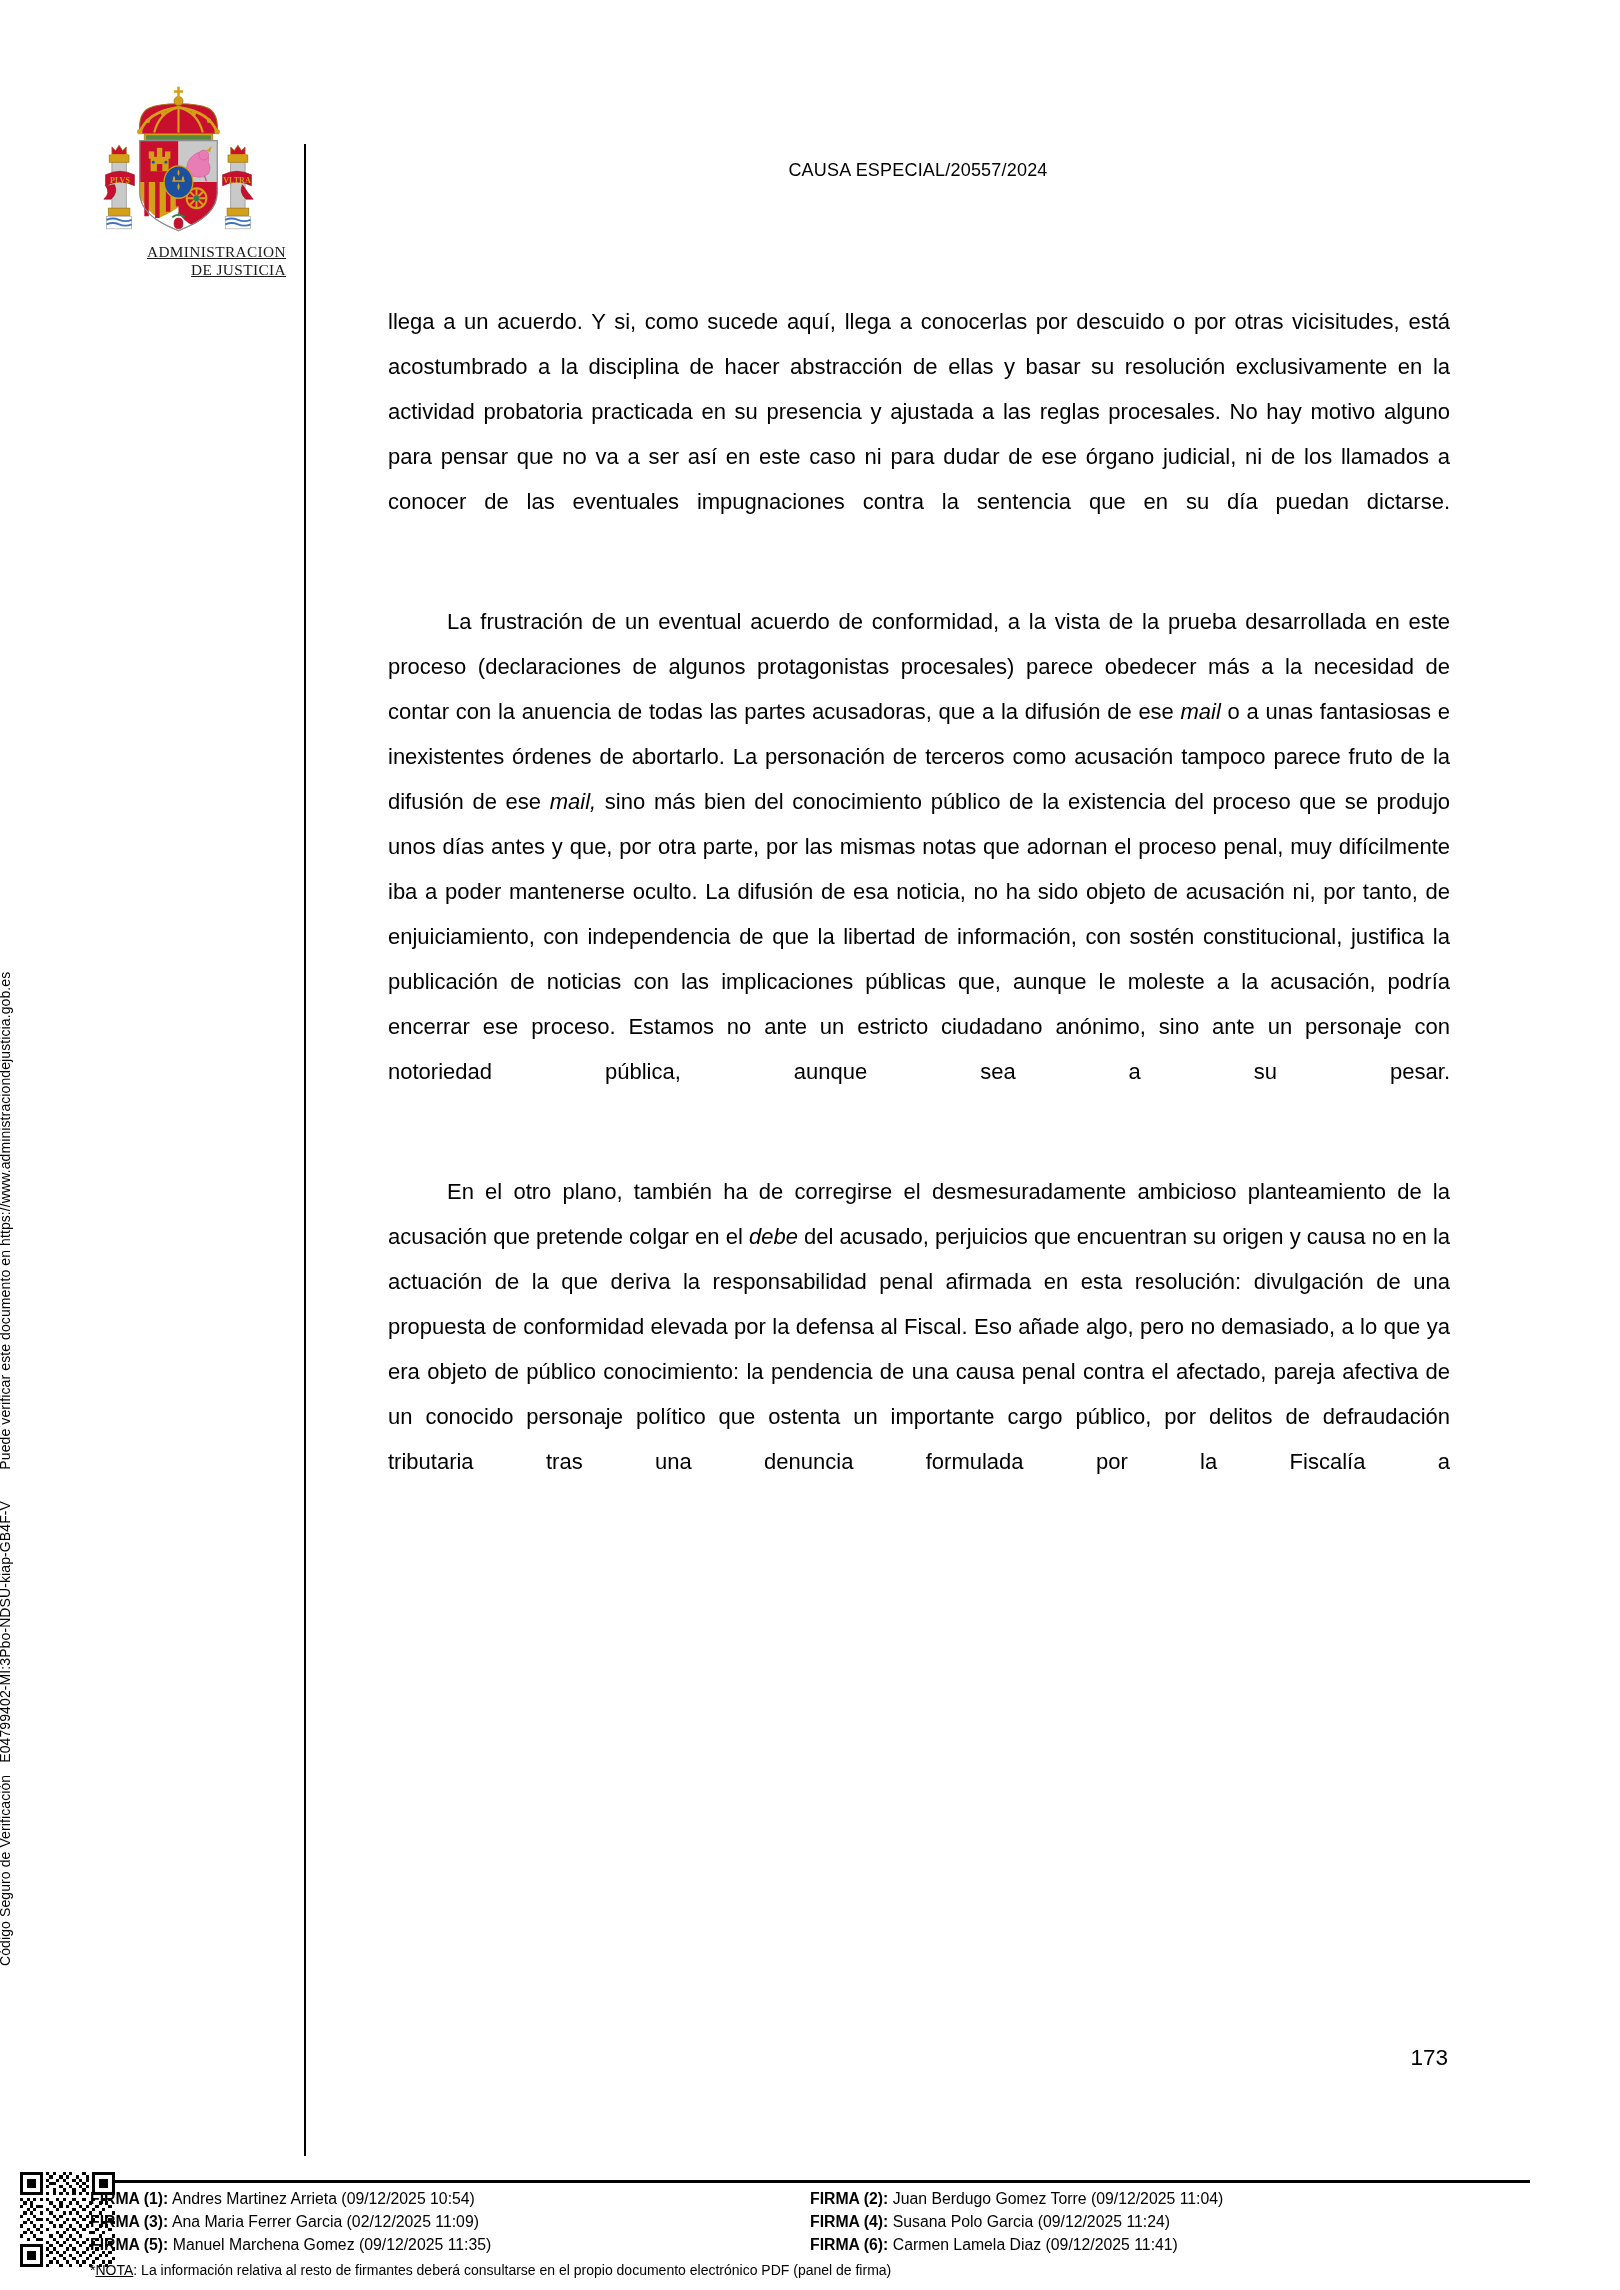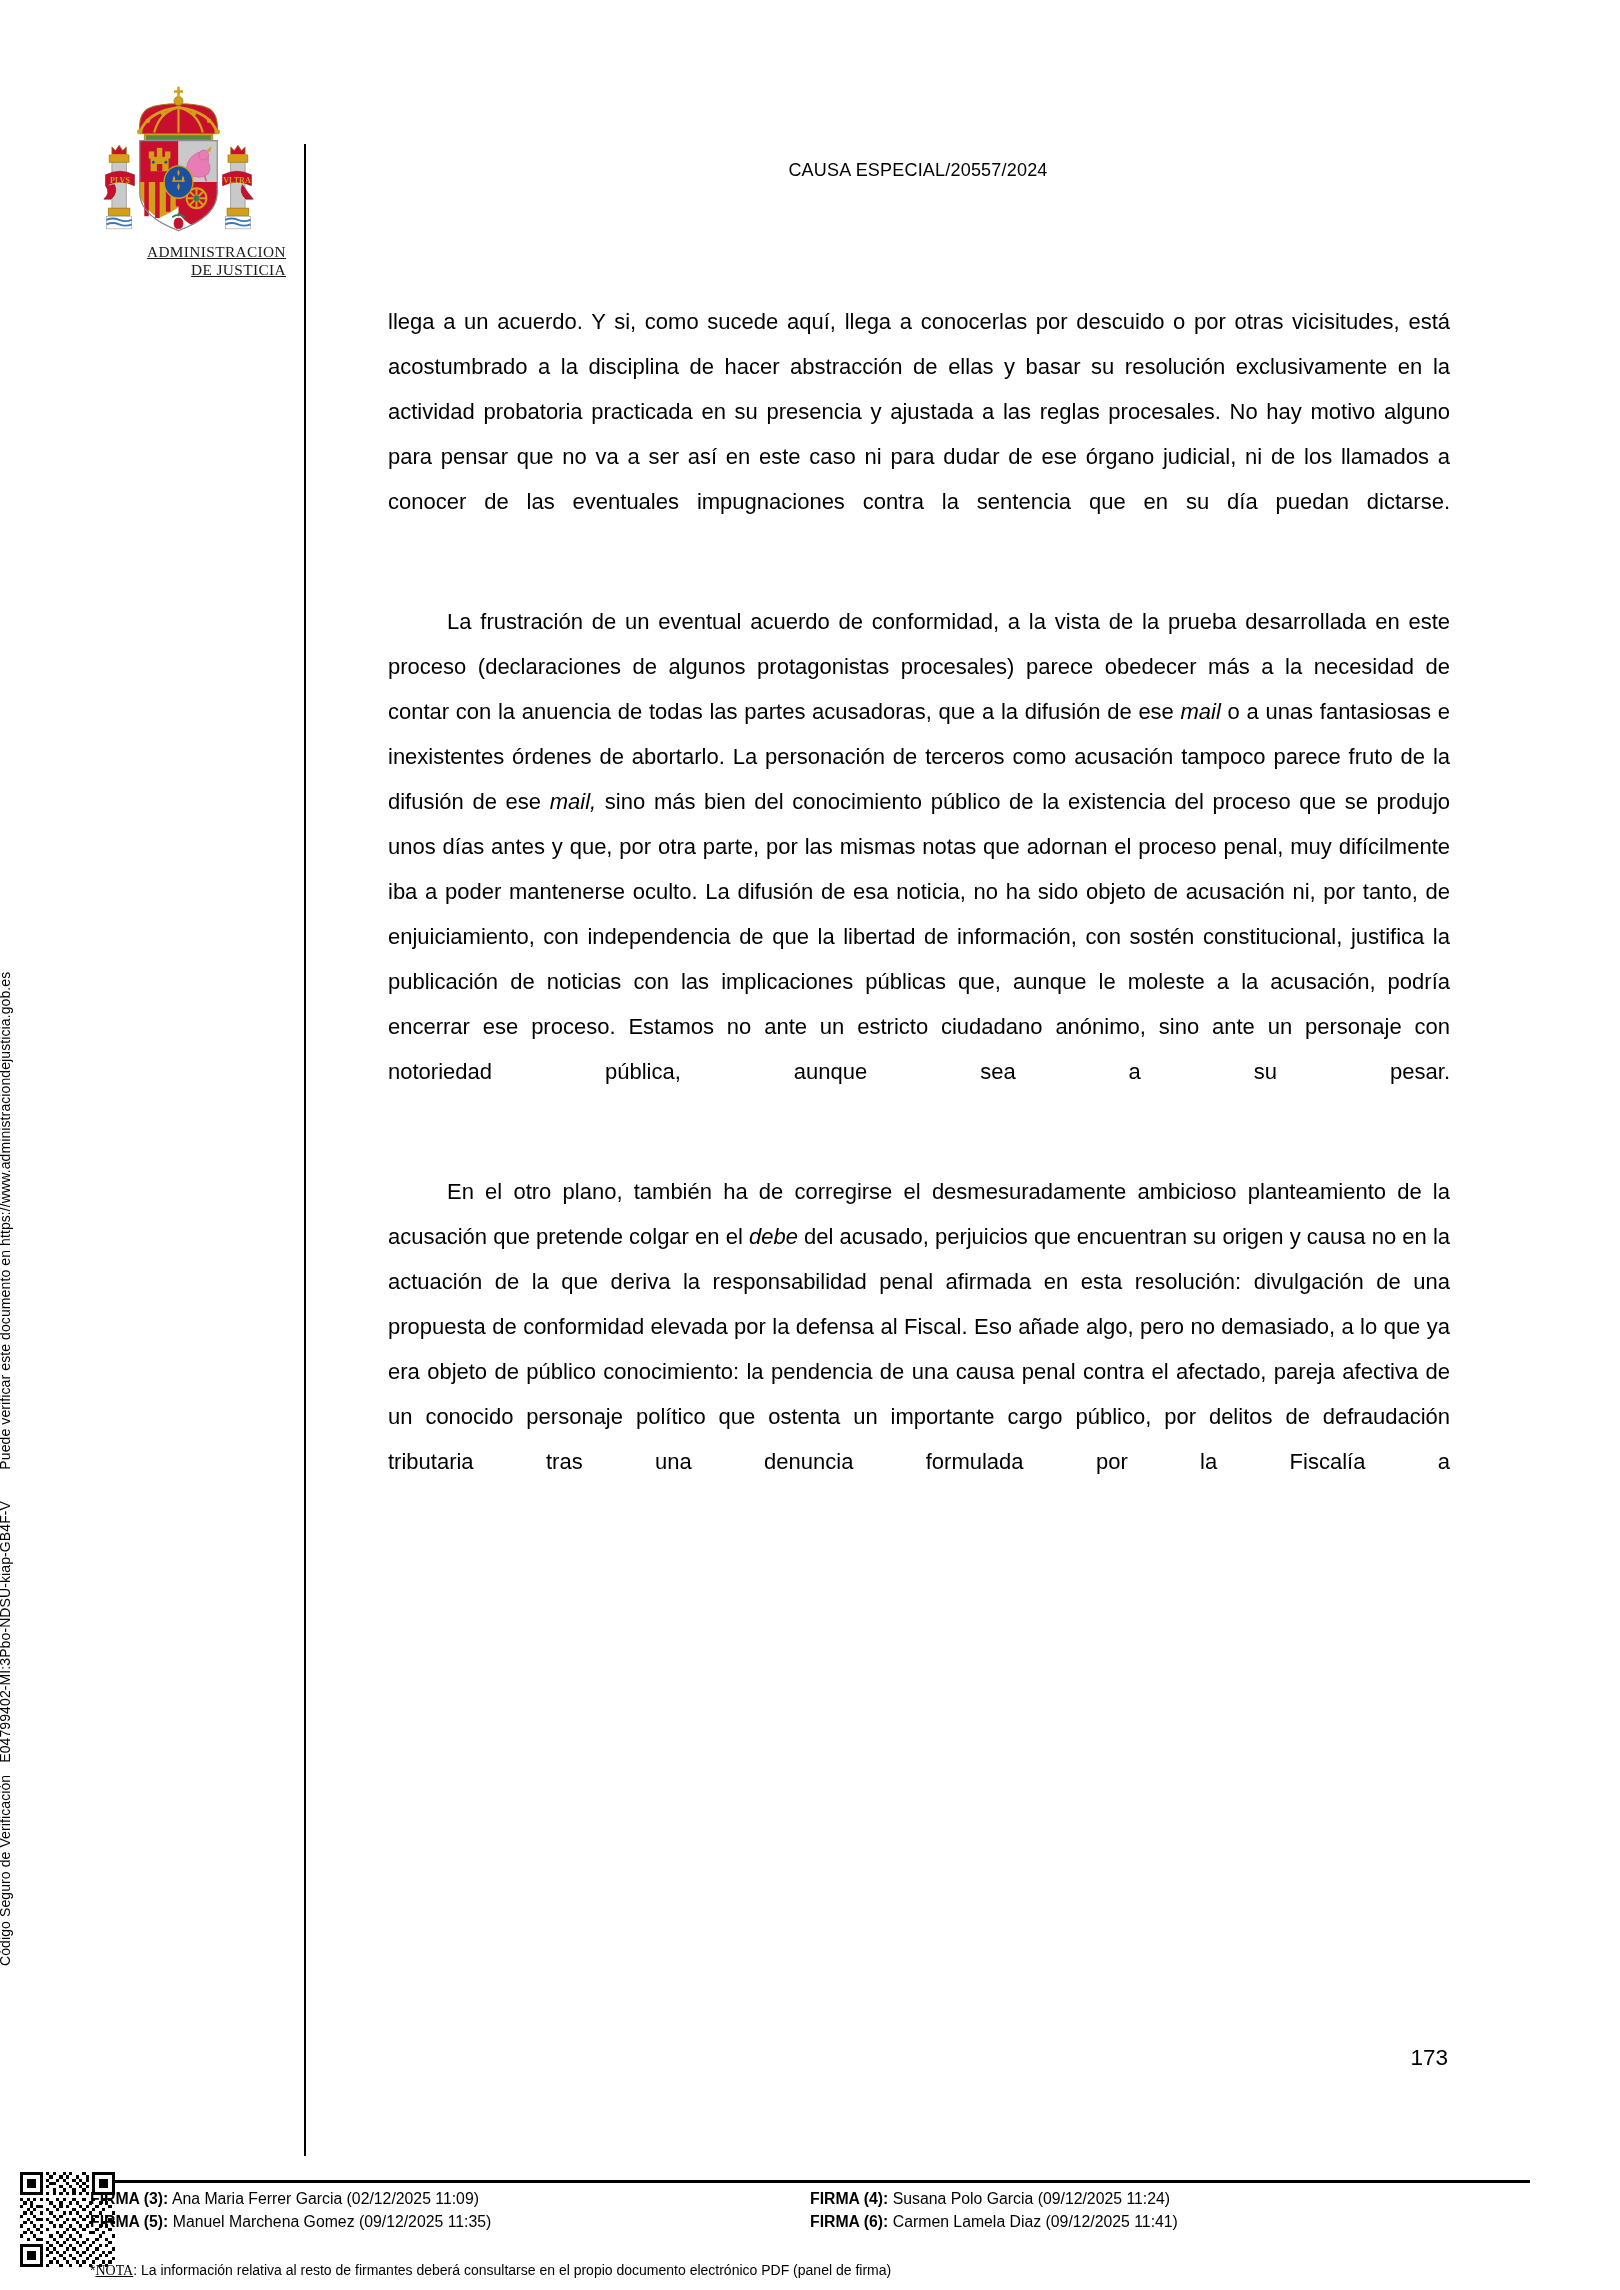--- a/index.html
+++ b/index.html
@@ -166,21 +166,20 @@
   }
   .sig-note {
     position: absolute;
     left: 90px;
     top: 102px;
     font-size: 14px;
     white-space: nowrap;
   }
   .sig-note u {
     text-decoration: underline;
-    font-family: Liberation Serif, serif;
   }
 </style>
 </head>
 <body>
 
 <div class="side-margin">
   <div class="vertical-text">
     <span>Código Seguro de Verificación</span>
     <span>&nbsp;</span>
     <span>E04799402-MI:3Pbo-NDSU-kiap-GB4F-V</span>
@@ -564,20 +563,30 @@
         <rect x="18" y="28" width="1" height="1"></rect>
       <rect x="21" y="28" width="1" height="1"></rect>
         <rect x="24" y="28" width="1" height="1"></rect>
       <rect x="26" y="28" width="1" height="1"></rect>
     </g>
   </svg>
 
   <div class="sig-table">
     <div class="sig-row">
       <div class="sig-cell">
+        <b>FIRMA (1):</b>
+        <span>Andres Martinez Arrieta (09/12/2025 10:54)</span>
+      </div>
+      <div class="sig-cell">
+        <b>FIRMA (2):</b>
+        <span>Juan Berdugo Gomez Torre (09/12/2025 11:04)</span>
+      </div>
+    </div>
+    <div class="sig-row">
+      <div class="sig-cell">
         <b>FIRMA (3):</b>
         <span>Ana Maria Ferrer Garcia (02/12/2025 11:09)</span>
       </div>
       <div class="sig-cell">
         <b>FIRMA (4):</b>
         <span>Susana Polo Garcia (09/12/2025 11:24)</span>
       </div>
     </div>
     <div class="sig-row">
       <div class="sig-cell">

